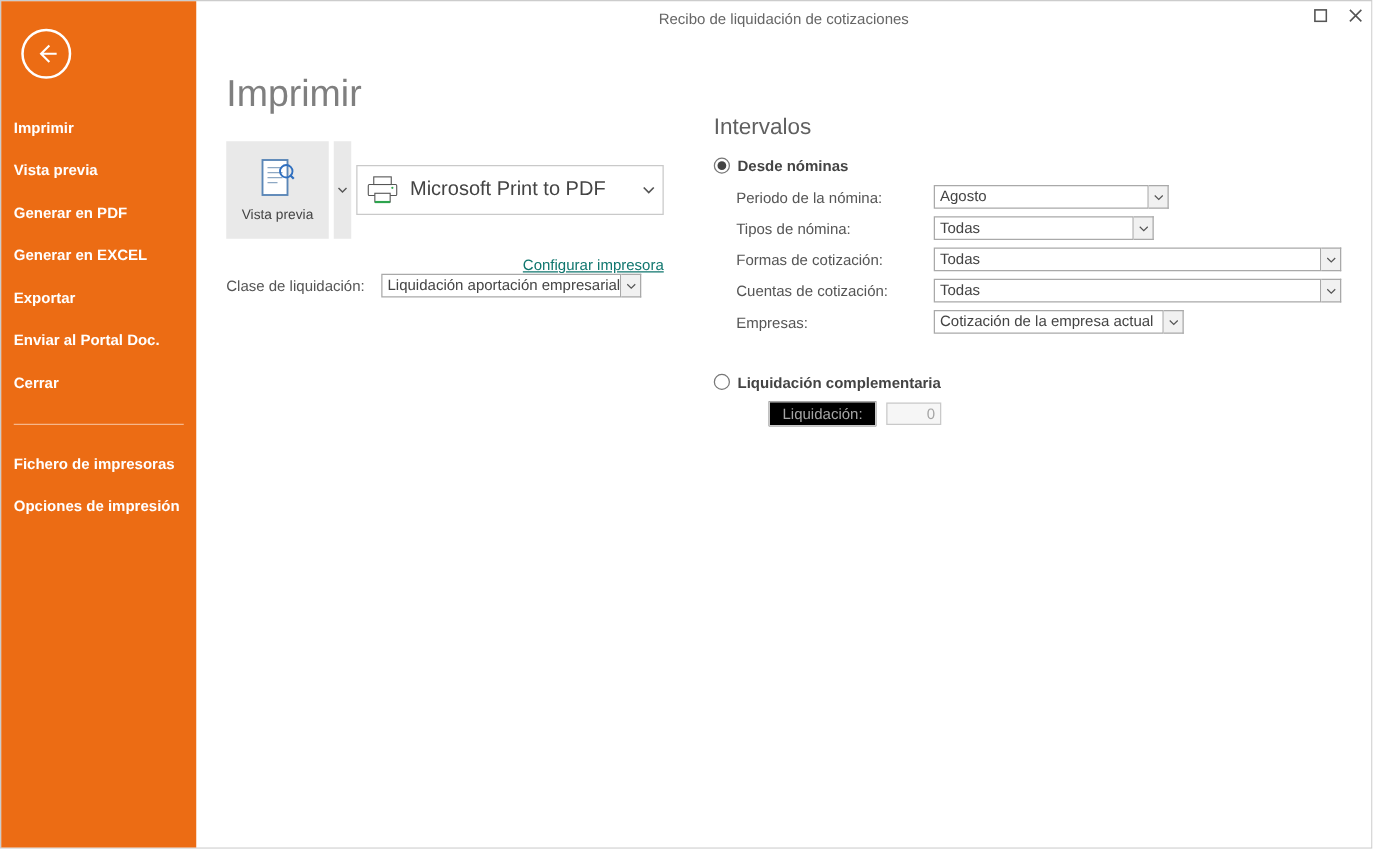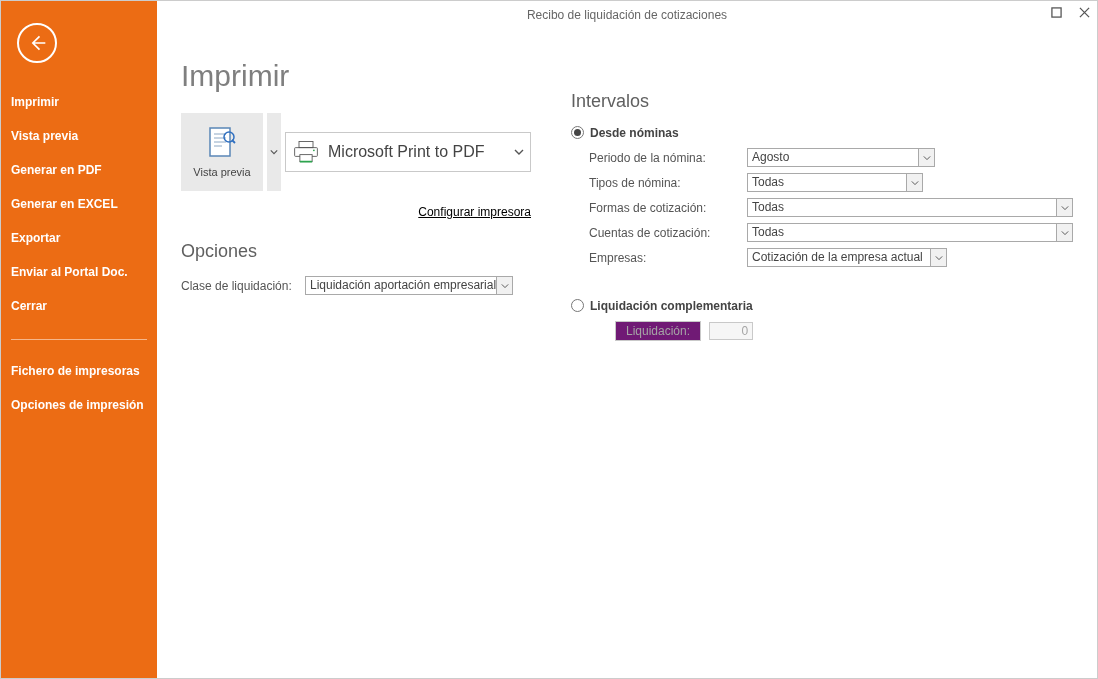--- a/index.html
+++ b/index.html
@@ -138,21 +138,21 @@
   .printer-box .printer-name { flex:1; font-size: 16px; color:#444; }
   .printer-box .dd { width:10px; }
   .printer-icon { width: 28px; height: 24px; }
 
   .config-link {
     text-align: right;
     margin-top: 14px;
     font-size: 12px;
   }
   .config-link span {
-    color: #000000;
+    color: #0f766e;
     text-decoration: underline;
     cursor: pointer;
   }
 
   h2.section {
     font-size: 18px;
     font-weight: 400;
     color: #606060;
     margin: 22px 0 14px 0;
   }
@@ -216,21 +216,21 @@
   .radio.checked::after {
     content:""; width:7px; height:7px; border-radius:50%; background:#444;
   }
 
   .liq-row { display:flex; align-items:center; gap:8px; padding-left: 44px; margin-top:6px;}
   .btn-disabled {
     border: 1px solid #c9c9c9;
     padding: 2px 10px;
     color: #a5a5a5;
     font-size: 12px;
-    background:#701a75;
+    background:#000000;
   }
   .num-disabled {
     border: 1px solid #c9c9c9;
     width: 44px; text-align: right;
     padding: 1px 4px;
     color:#a5a5a5;
     background:#f6f6f6;
     font-size:12px;
   }
 </style>
@@ -310,21 +310,20 @@
             <svg class="dd" viewBox="0 0 10 10">
                 <path d="M1 3 L5 7 L9 3" fill="none" stroke="#555" stroke-width="1.4"></path>
               </svg>
           </div>
         </div>
 
         <div class="config-link">
           <span>Configurar impresora</span>
         </div>
 
-        <h2 class="section">Opciones</h2>
         <div class="field-row">
           <span class="field-label-left">Clase de liquidación:</span>
           <div class="select w-clase">
             <div class="sel-text">Liquidación aportación empresarial s</div>
             <div class="sel-btn">
                 <svg viewBox="0 0 10 10">
                   <path d="M1 3 L5 7 L9 3" fill="none" stroke="#555" stroke-width="1.2"></path>
                 </svg>
               </div>
           </div>

